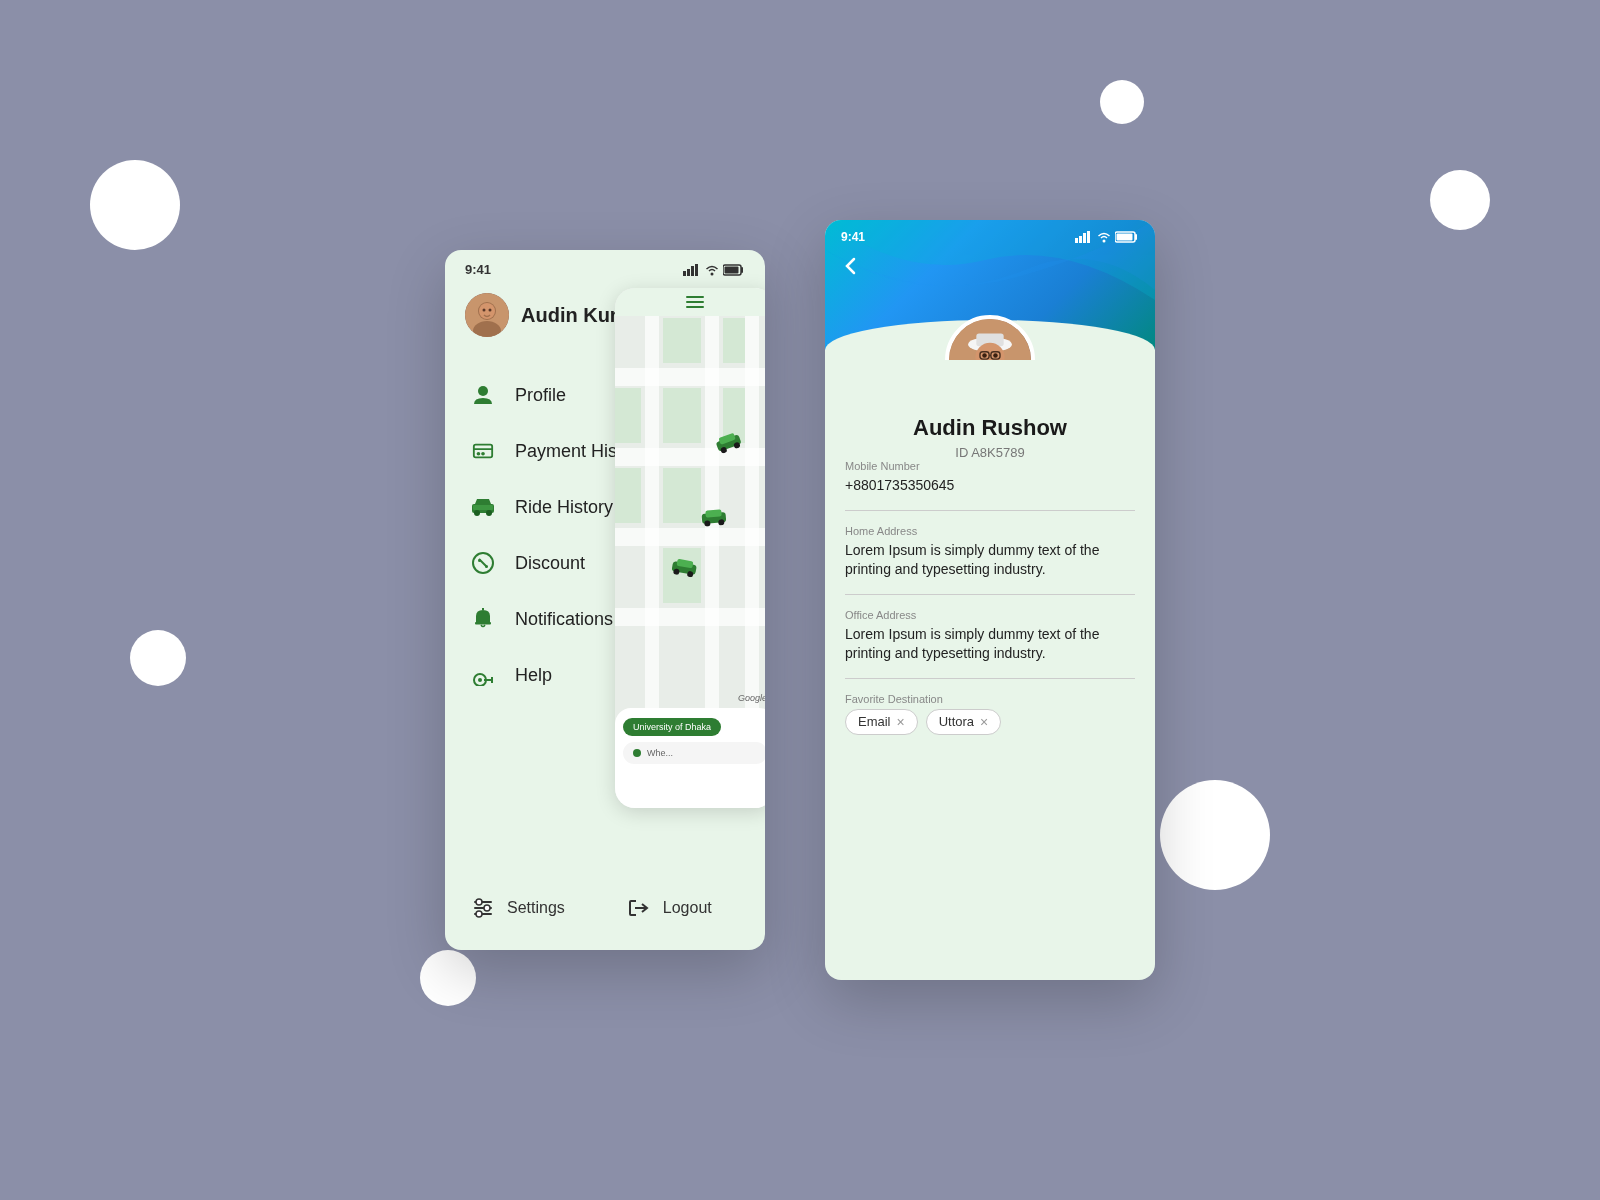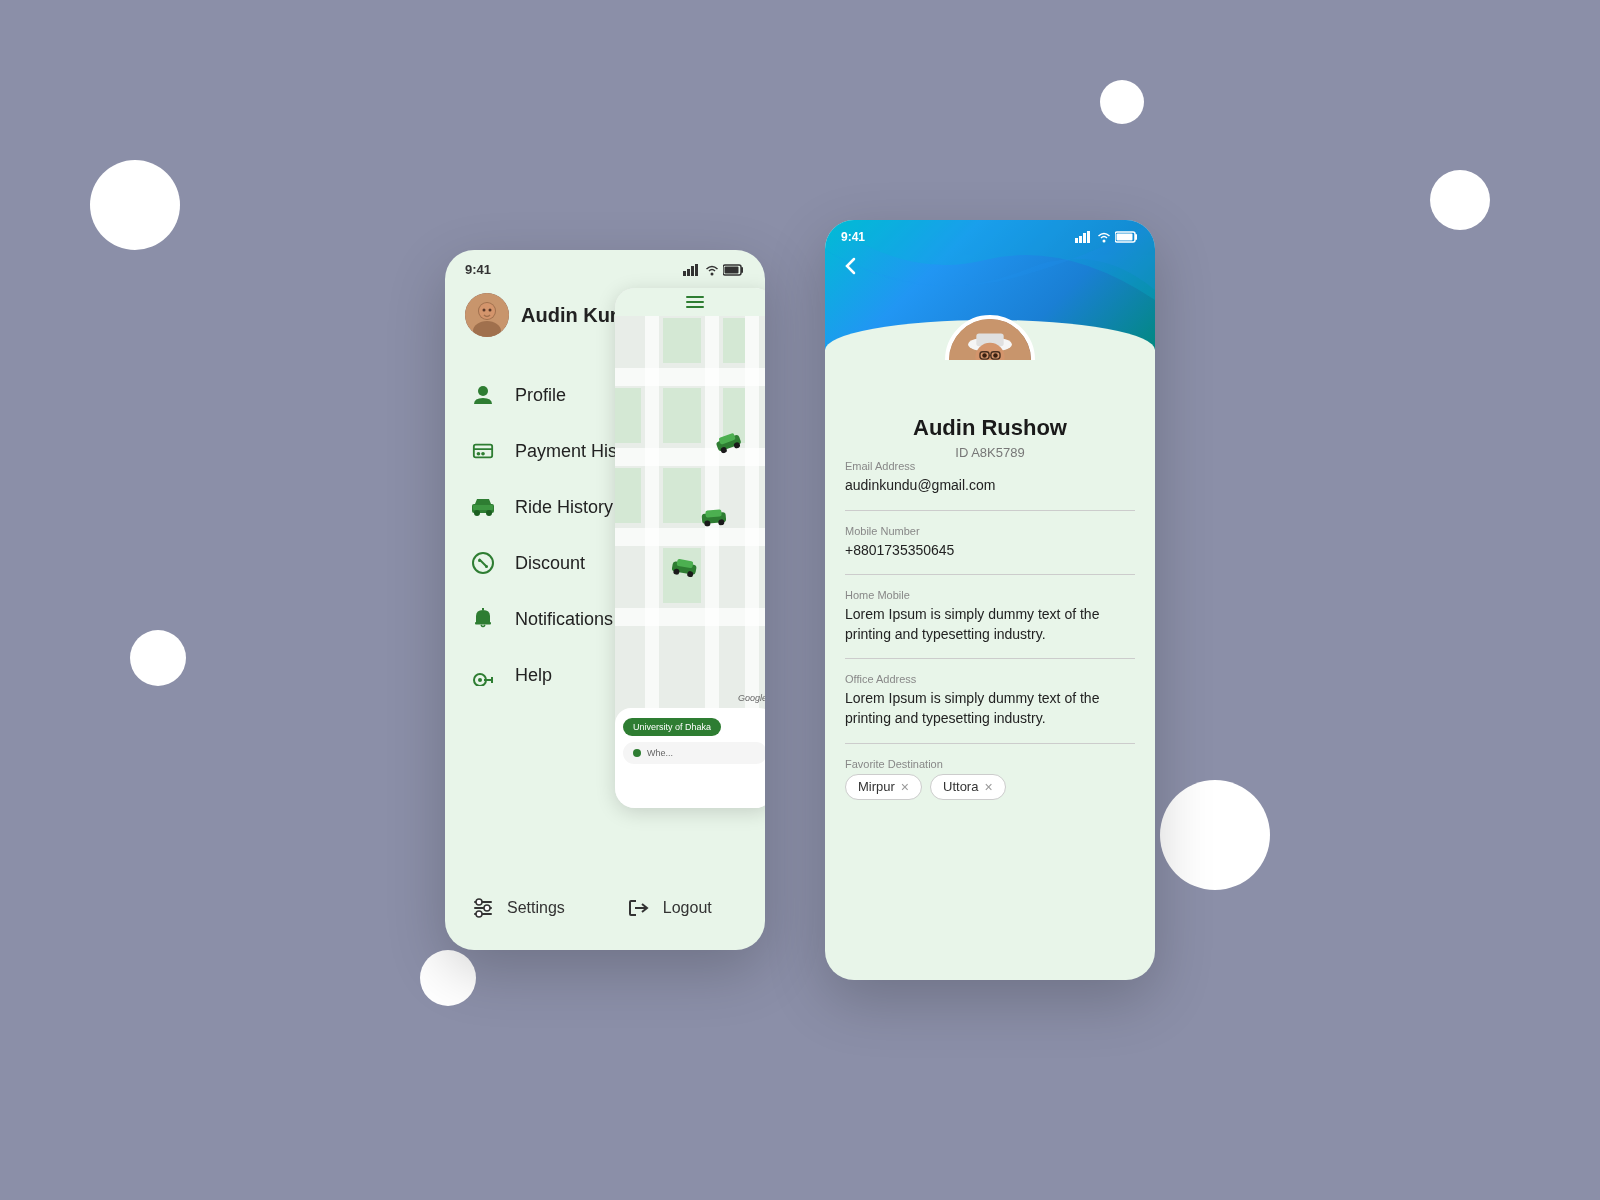--- a/index.html
+++ b/index.html
@@ -17,21 +17,21 @@
 
     
     .deco-circle {
       position: absolute;
       border-radius: 50%;
       background: white;
     }
 
     
     .phone {
-      border-radius: 29px;
+      border-radius: 16px;
       overflow: hidden;
       position: relative;
       background: #e8f5e9;
       box-shadow: 0 20px 60px rgba(0,0,0,0.2);
     }
 
     
     .phone-left {
       width: 320px;
       height: 700px;
@@ -677,45 +677,41 @@
     </div>
 
     <div class="profile-header-wave"></div>
   </div>
 
   <div class="profile-content">
 
     <div class="profile-name">Audin Rushow</div>
     <div class="profile-id">ID A8K5789</div>
 
-    <div class="profile-field">
-      <div class="field-label">Email Address</div>
-      <div class="field-value">audinkundu@gmail.com</div>
-    </div>
 
     <div class="profile-field">
       <div class="field-label">Mobile Number</div>
       <div class="field-value">+8801735350645</div>
     </div>
 
     <div class="profile-field">
-      <div class="field-label">Home Mobile</div>
+      <div class="field-label">Home Address</div>
       <div class="field-value">Lorem Ipsum is simply dummy text of the printing and typesetting industry.</div>
     </div>
 
     <div class="profile-field">
       <div class="field-label">Office Address</div>
       <div class="field-value">Lorem Ipsum is simply dummy text of the printing and typesetting industry.</div>
     </div>
 
     <div class="profile-field" style="border-bottom:none;">
       <div class="field-label">Favorite Destination</div>
       <div class="tags-row">
         <div class="tag">
-          <span>Mirpur</span>
+          <span>Email</span>
           <span class="tag-close">×</span>
         </div>
         <div class="tag">
           <span>Uttora</span>
           <span class="tag-close">×</span>
         </div>
       </div>
     </div>
 
   </div>

